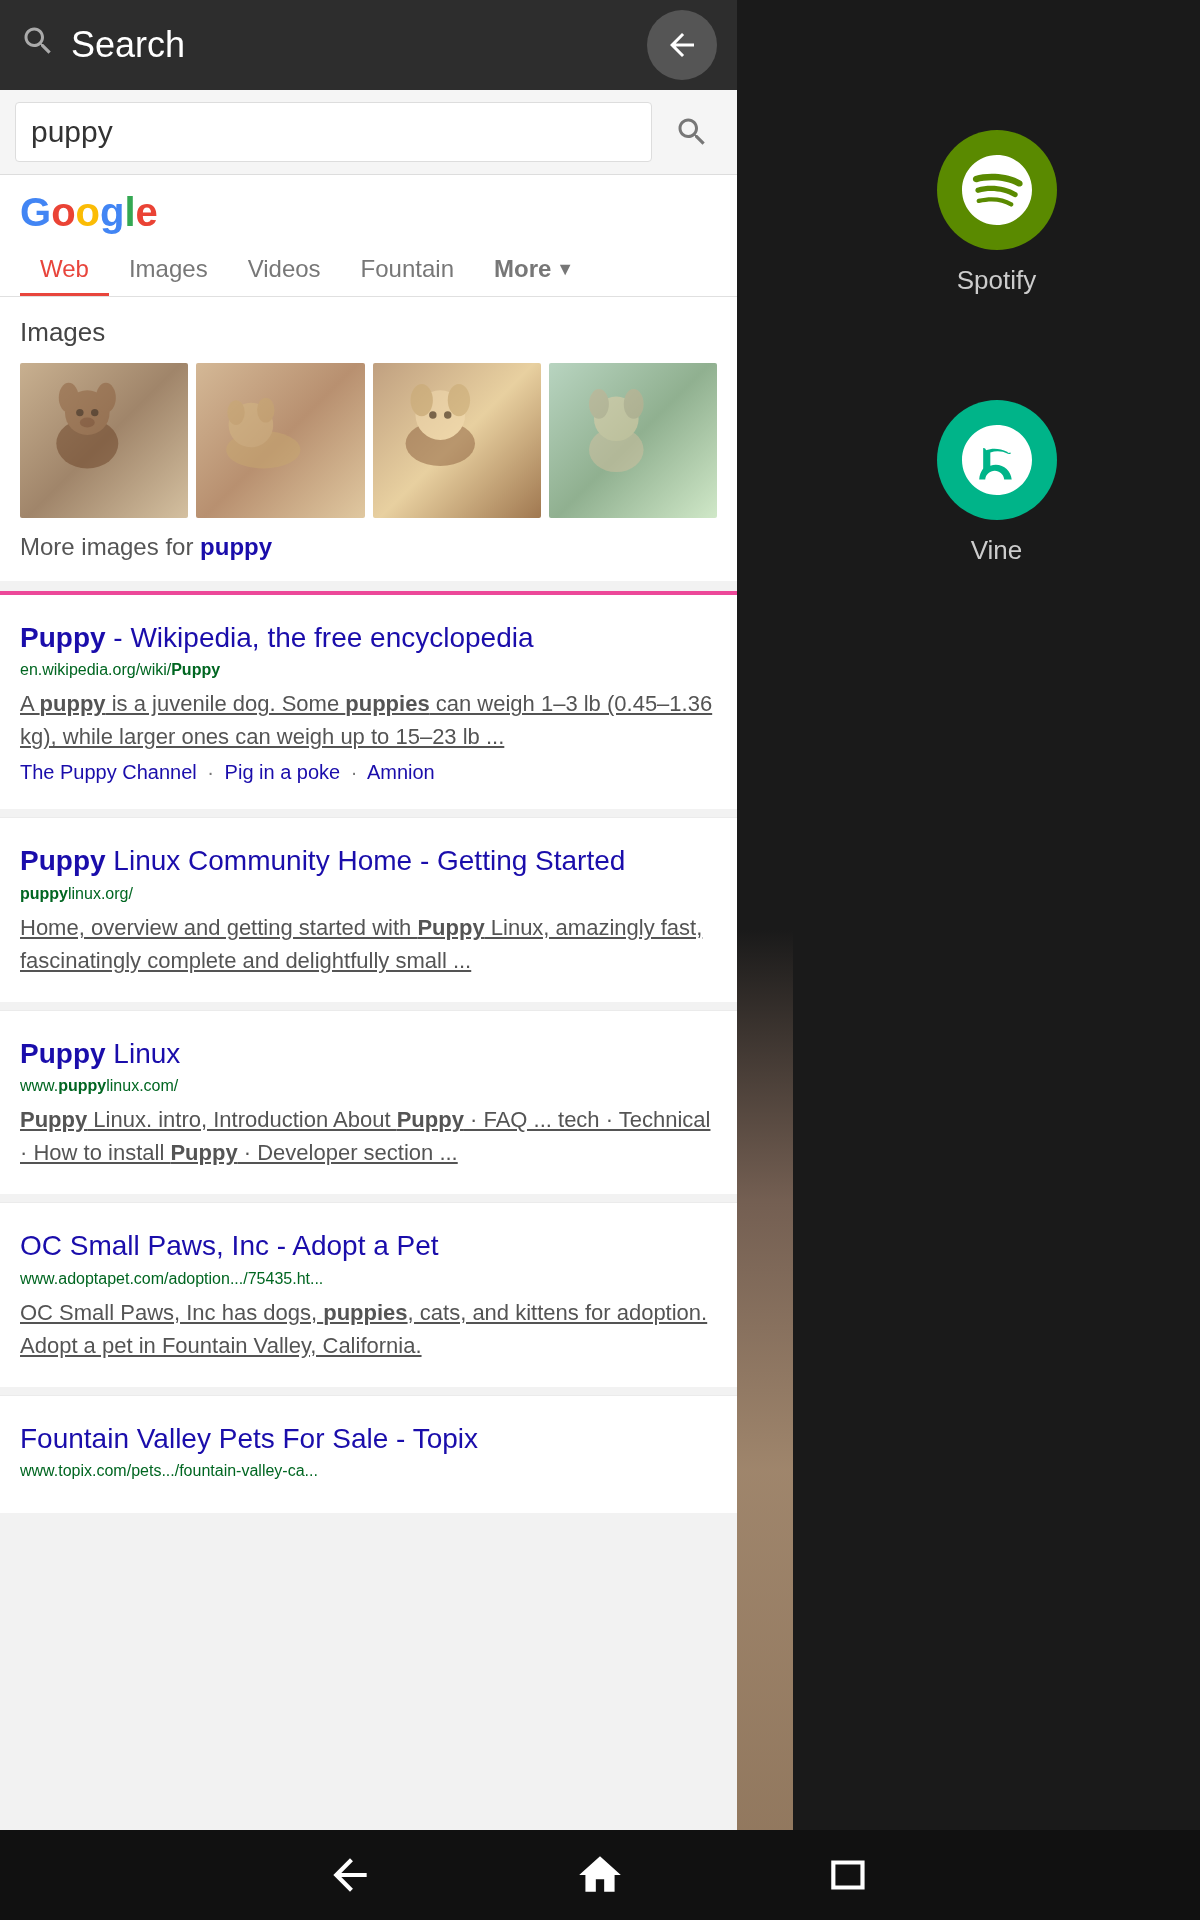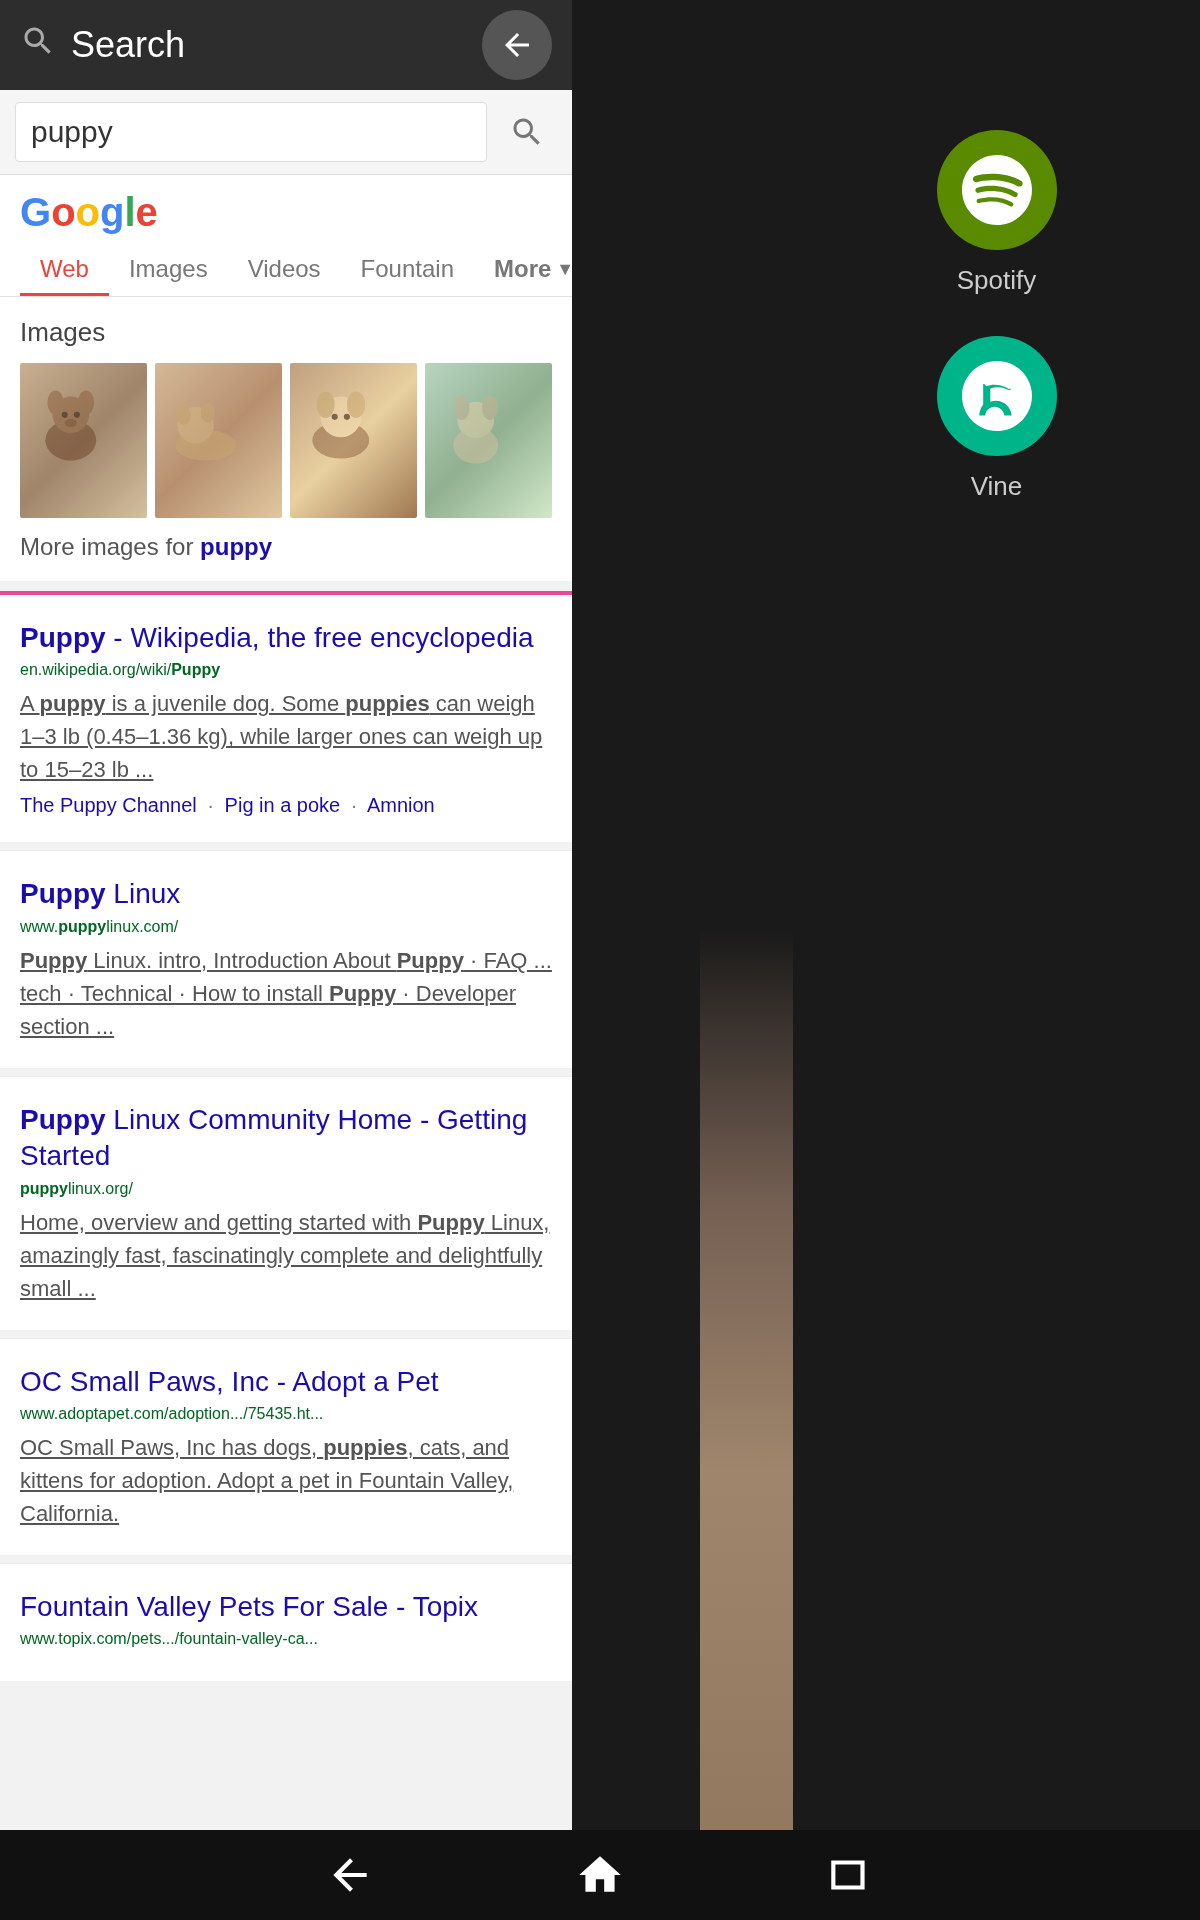--- a/index.html
+++ b/index.html
@@ -10,21 +10,21 @@
       font-family: Arial, sans-serif;
       overflow: hidden;
       position: relative;
     }
 
     
     .main-panel {
       position: absolute;
       left: 0;
       top: 0;
-      width: 572px;
+      width: 737px;
       height: 1920px;
       background: #22c55e;
       display: flex;
       flex-direction: column;
     }
 
     
     .top-bar {
       background: #2d2d2d;
       height: 90px;
@@ -302,21 +302,21 @@
       position: absolute;
       right: 0;
       top: 0;
       width: 407px;
       height: 1830px;
       background: #1a1a1a;
       display: flex;
       flex-direction: column;
       align-items: center;
       padding-top: 130px;
-      gap: 40px;
+      gap: 104px;
     }
 
     .app-icon-wrapper {
       display: flex;
       flex-direction: column;
       align-items: center;
       gap: 15px;
       cursor: pointer;
     }
 
@@ -482,39 +482,39 @@
         <span>The Puppy Channel</span>
         <span class="sep">·</span>
         <span>Pig in a poke</span>
         <span class="sep">·</span>
         <span>Amnion</span>
       </div>
     </div>
 
     <div class="result-item">
       <div class="result-title">
+        <span class="keyword">Puppy</span><span> Linux Community Home - Getting Started</span>
+      </div>
+      <div class="result-url">
+        <span class="keyword">puppy</span>linux.org/
+      </div>
+      <div class="result-snippet">
+        Home, overview and getting started with <span class="keyword">Puppy</span> Linux, amazingly fast, fascinatingly complete and delightfully small ...
+      </div>
+    </div>
+
+    <div class="result-item">
+      <div class="result-title">
         <span class="keyword">Puppy</span><span> Linux</span>
       </div>
       <div class="result-url">
         www.<span class="keyword">puppy</span>linux.com/
       </div>
       <div class="result-snippet">
         <span class="keyword">Puppy</span> Linux. intro, Introduction About <span class="keyword">Puppy</span> · FAQ ... tech · Technical · How to install <span class="keyword">Puppy</span> · Developer section ...
-      </div>
-    </div>
-
-    <div class="result-item">
-      <div class="result-title">
-        <span class="keyword">Puppy</span><span> Linux Community Home - Getting Started</span>
-      </div>
-      <div class="result-url">
-        <span class="keyword">puppy</span>linux.org/
-      </div>
-      <div class="result-snippet">
-        Home, overview and getting started with <span class="keyword">Puppy</span> Linux, amazingly fast, fascinatingly complete and delightfully small ...
       </div>
     </div>
 
     <div class="result-item">
       <div class="result-title">
         <span>OC Small Paws, Inc - Adopt a Pet</span>
       </div>
       <div class="result-url">
         <span>www.adoptapet.com/adoption.../75435.ht...</span>
       </div>

